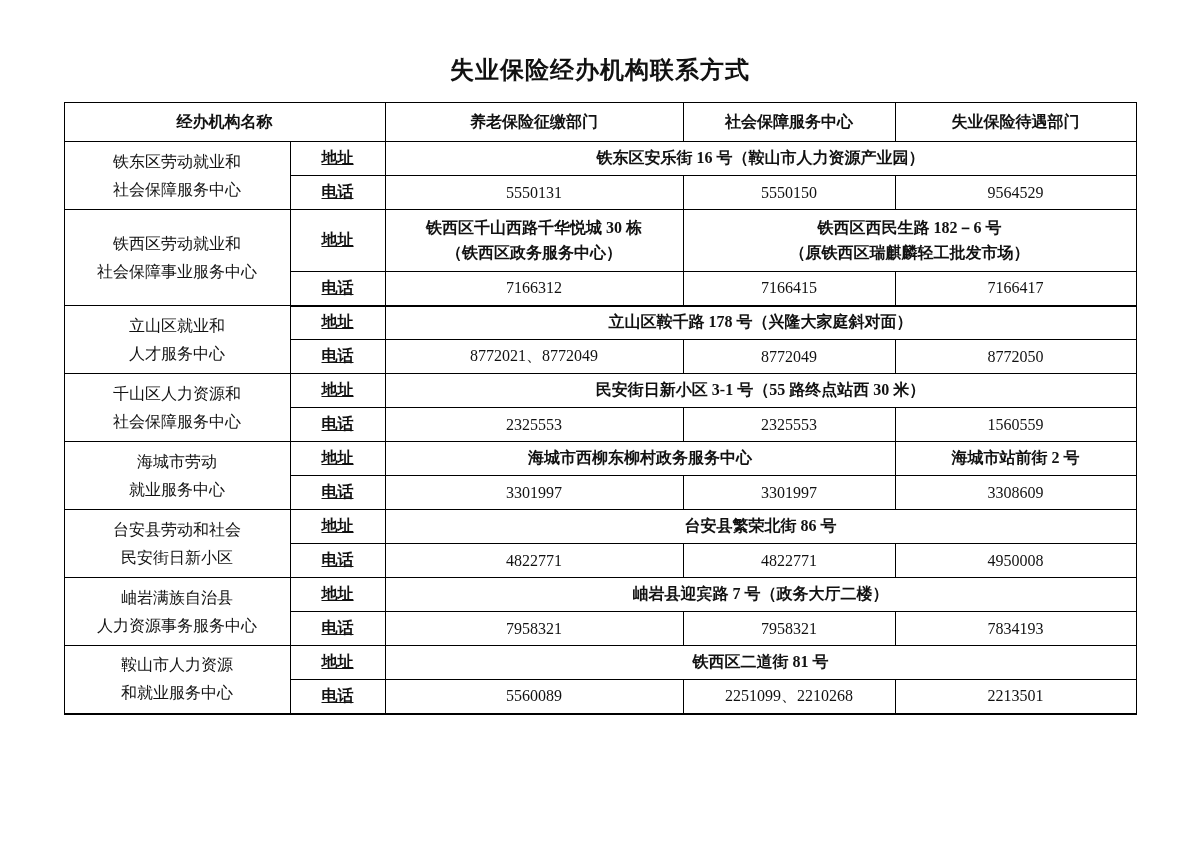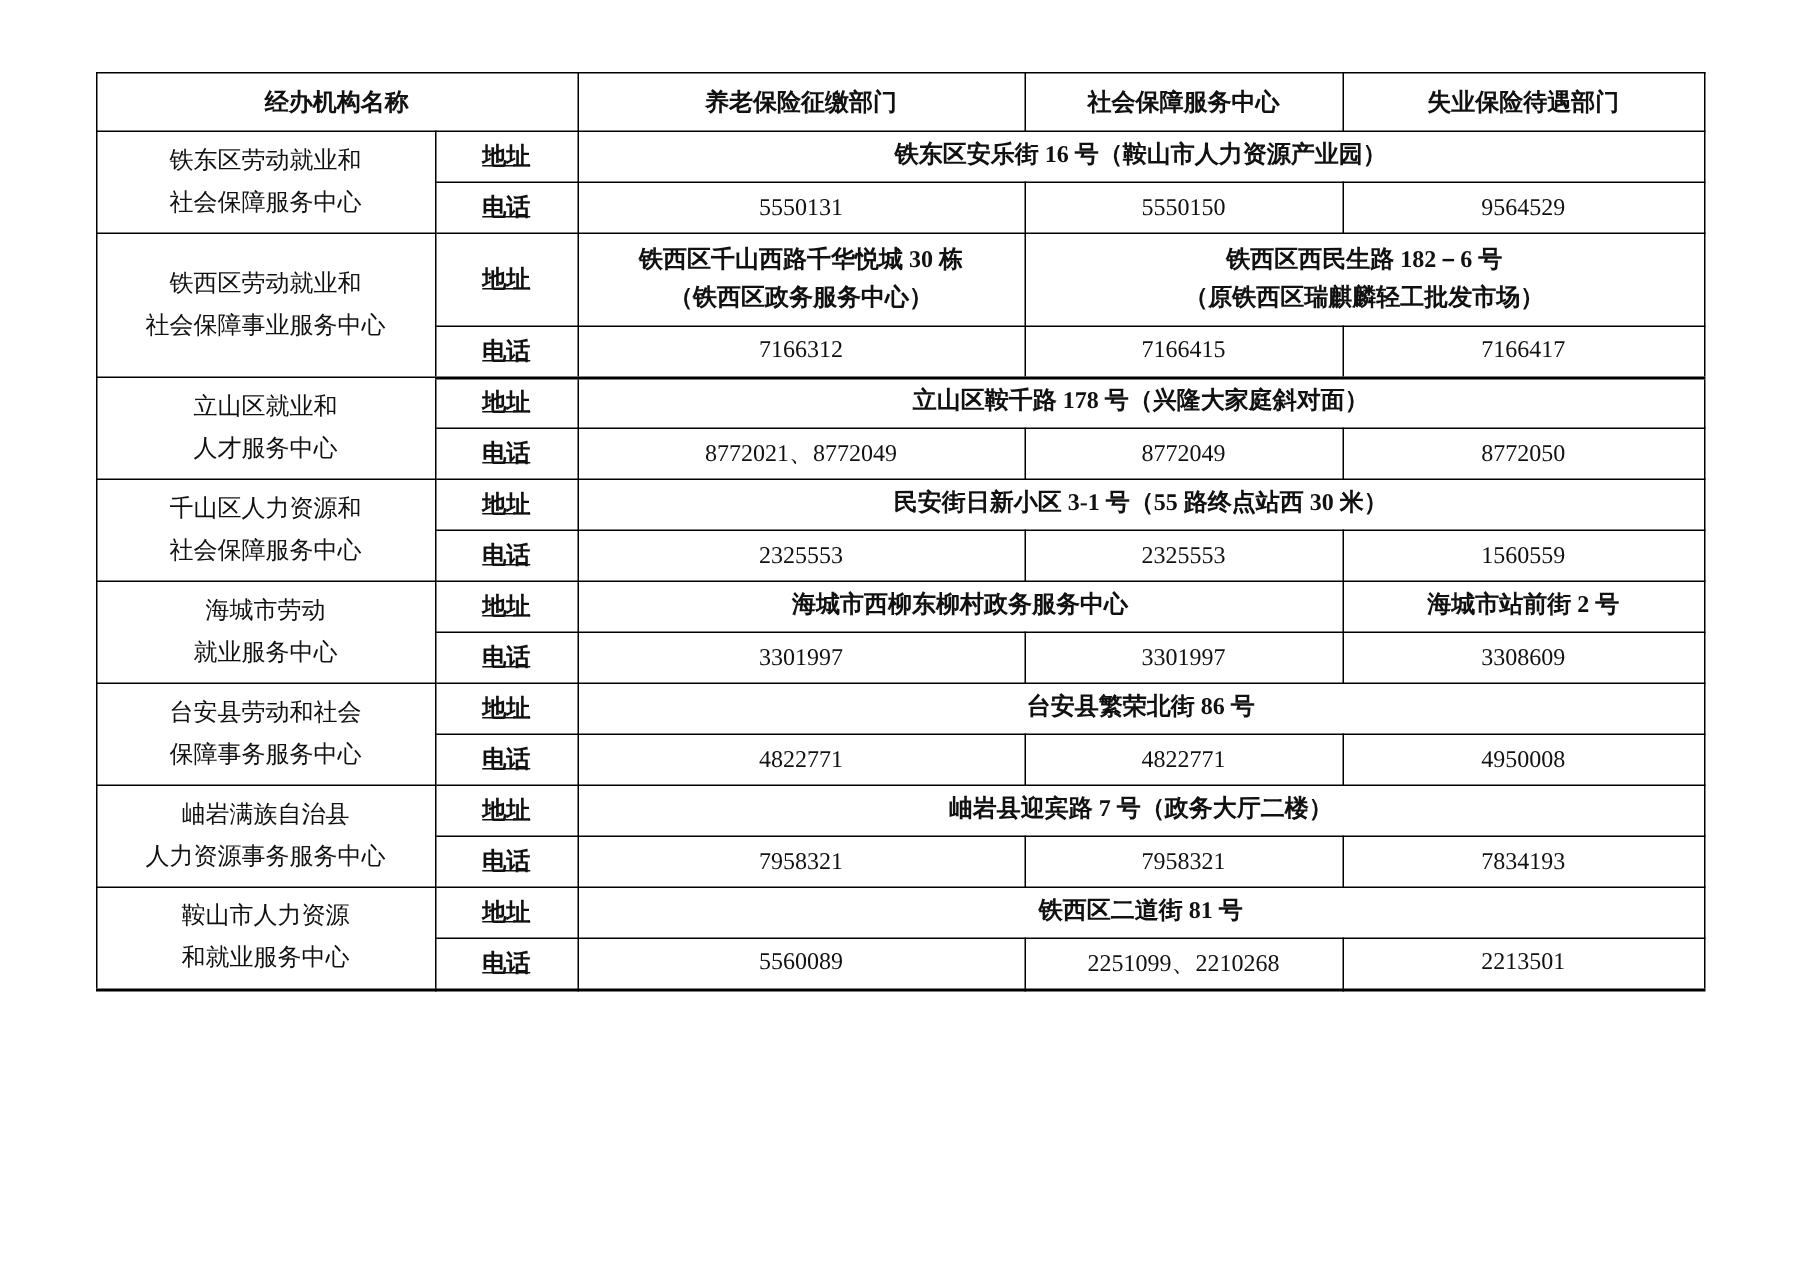--- a/index.html
+++ b/index.html
@@ -21,21 +21,21 @@
     font-size: 24px;
     font-weight: bold;
     margin: 0;
     padding-top: 54px;
     letter-spacing: 1px;
   }
   table.contact {
     border-collapse: collapse;
     table-layout: fixed;
     width: 1072px;
-    margin: 48px auto 0 auto;
+    margin: 16px auto 0 auto;
     border: 1px solid #000;
     border-bottom: 2px solid #000;
   }
   table.contact td {
     border: 1px solid #000;
     text-align: center;
     vertical-align: middle;
     font-size: 16px;
     padding: 2px 4px;
     overflow: hidden;
@@ -47,20 +47,21 @@
   td.label   { font-weight: bold; text-decoration: underline; }
   td.name    { white-space: pre-line; line-height: 1.75; }
   td.addr    { white-space: pre-line; line-height: 1.55; font-weight: bold; }
   tr.thick td { border-bottom: 2px solid #000; }
 </style>
 </head>
 <body>
 
 <div class="page">
 
+  <h1 class="title">失业保险经办机构联系方式</h1>
 
   <table class="contact">
     <colgroup>
       <col style="width:226px">
         <col style="width:95px">
         <col style="width:298px">
         <col style="width:212px">
         <col style="width:241px">
     </colgroup>
 
@@ -136,21 +137,21 @@
     </tr>
     <tr class="h-std">
       <td class="label">电话</td>
       <td class="val">3301997</td>
       <td class="val">3301997</td>
       <td class="val">3308609</td>
     </tr>
 
     <tr class="h-std">
       <td rowspan="2" class="name">台安县劳动和社会
-保障事务服务中心</td>
+民安街日新小区</td>
       <td class="label">地址</td>
       <td colspan="3" class="addr">台安县繁荣北街 86 号</td>
     </tr>
     <tr class="h-std">
       <td class="label">电话</td>
       <td class="val">4822771</td>
       <td class="val">4822771</td>
       <td class="val">4950008</td>
     </tr>
 

